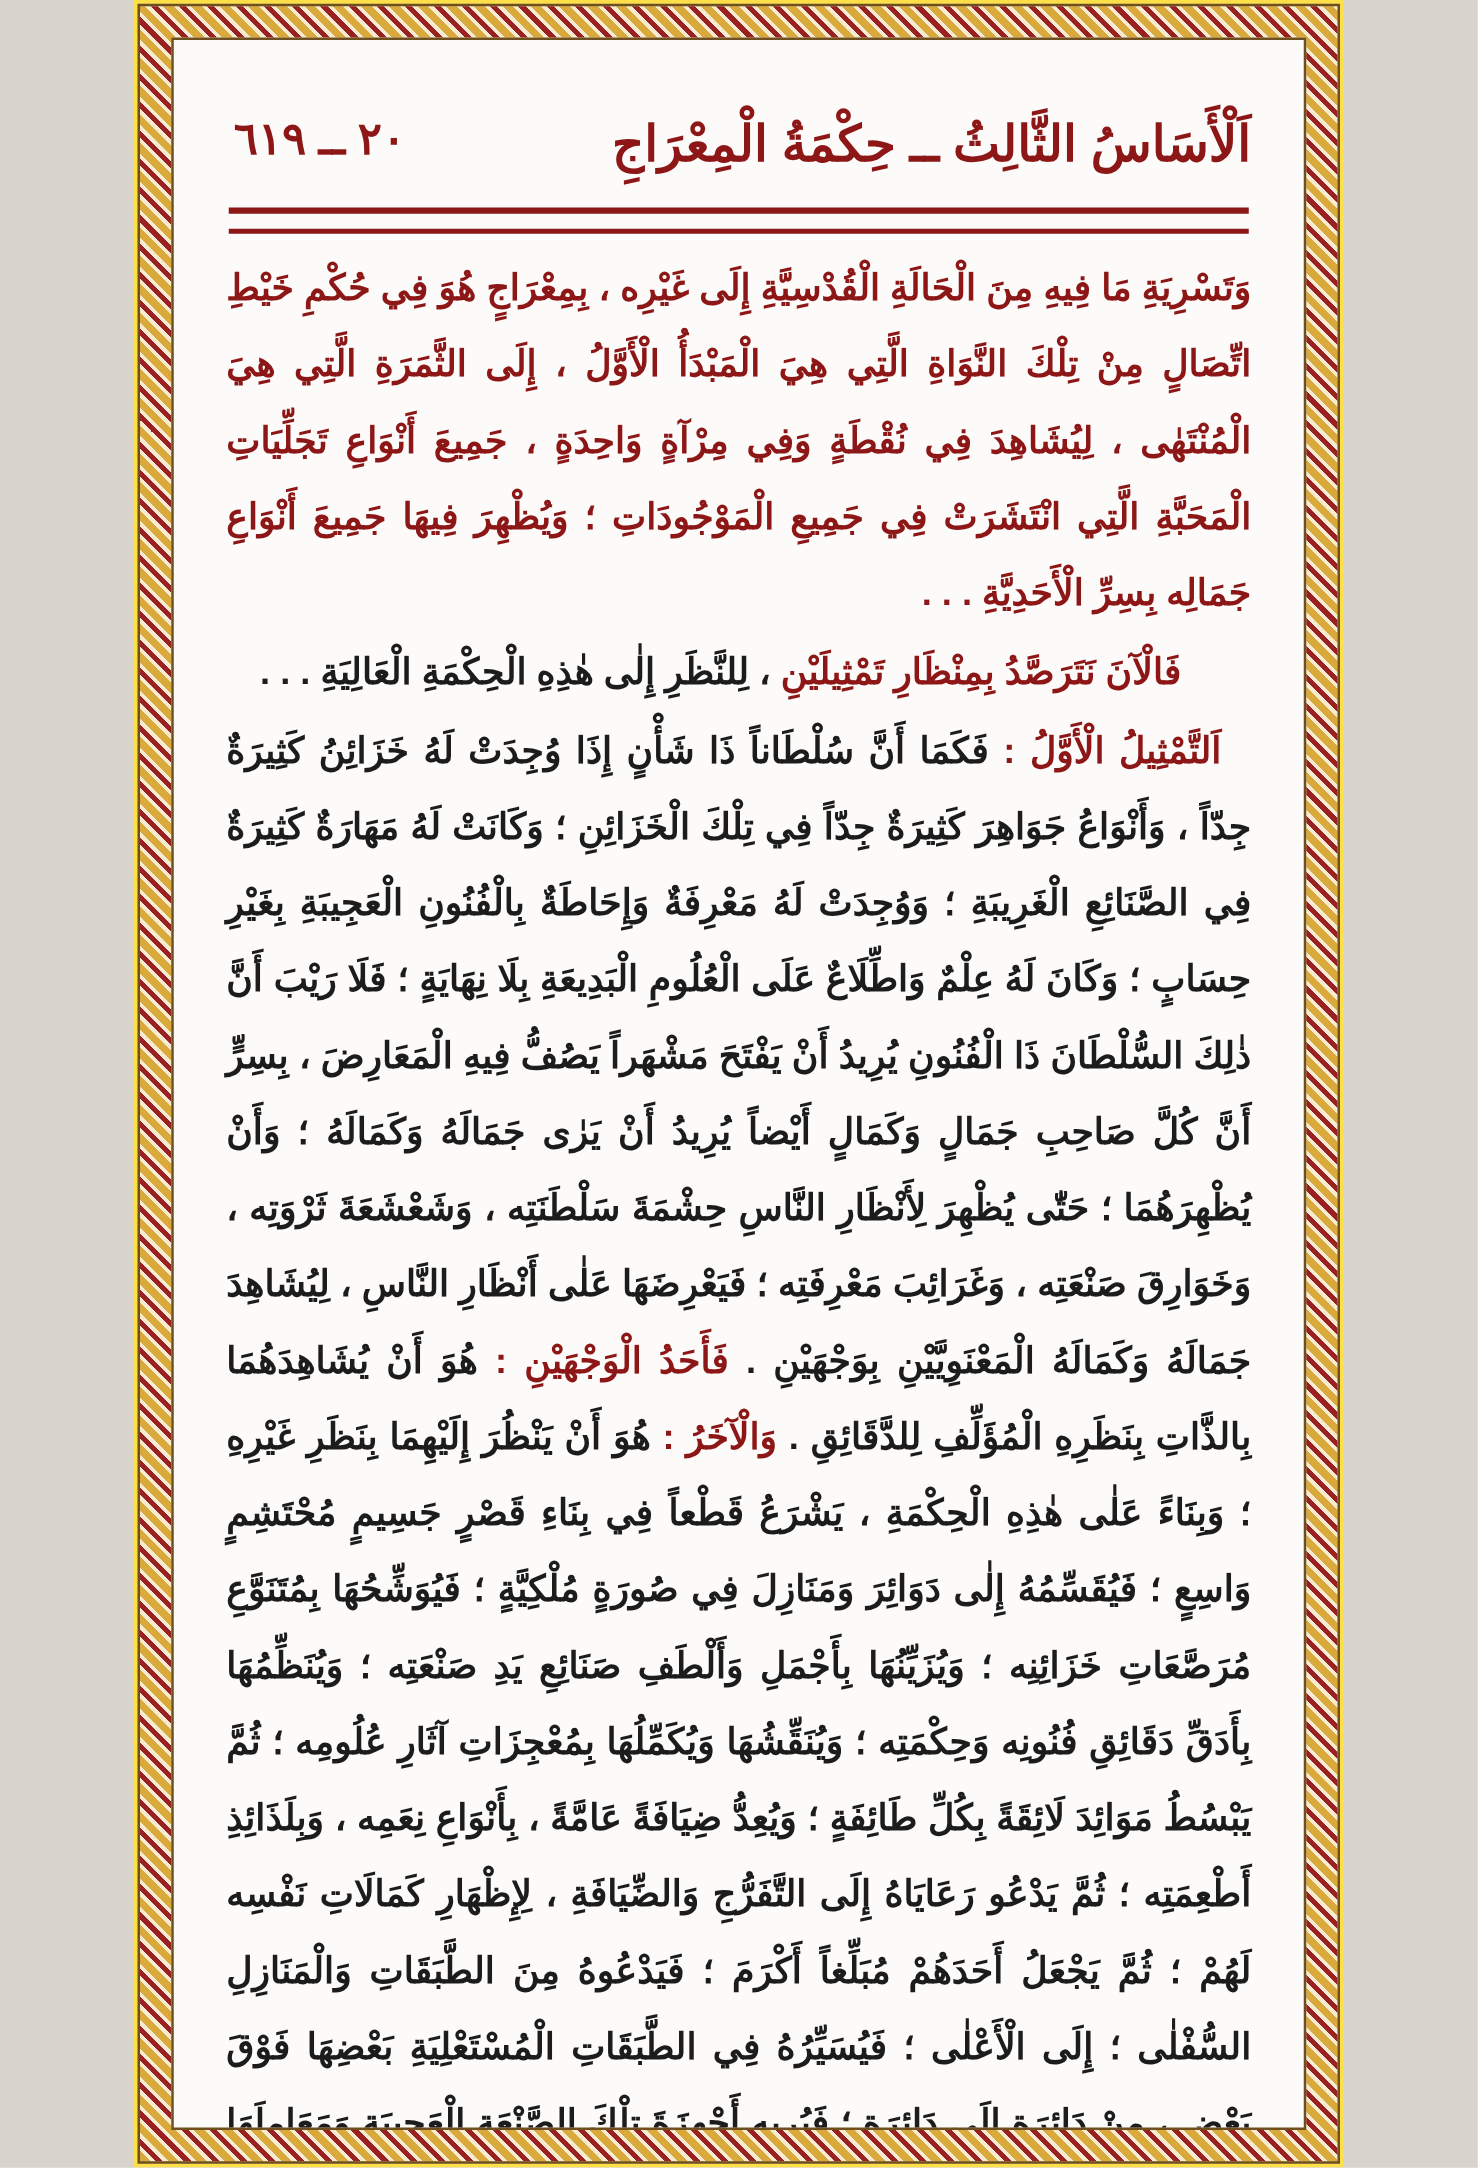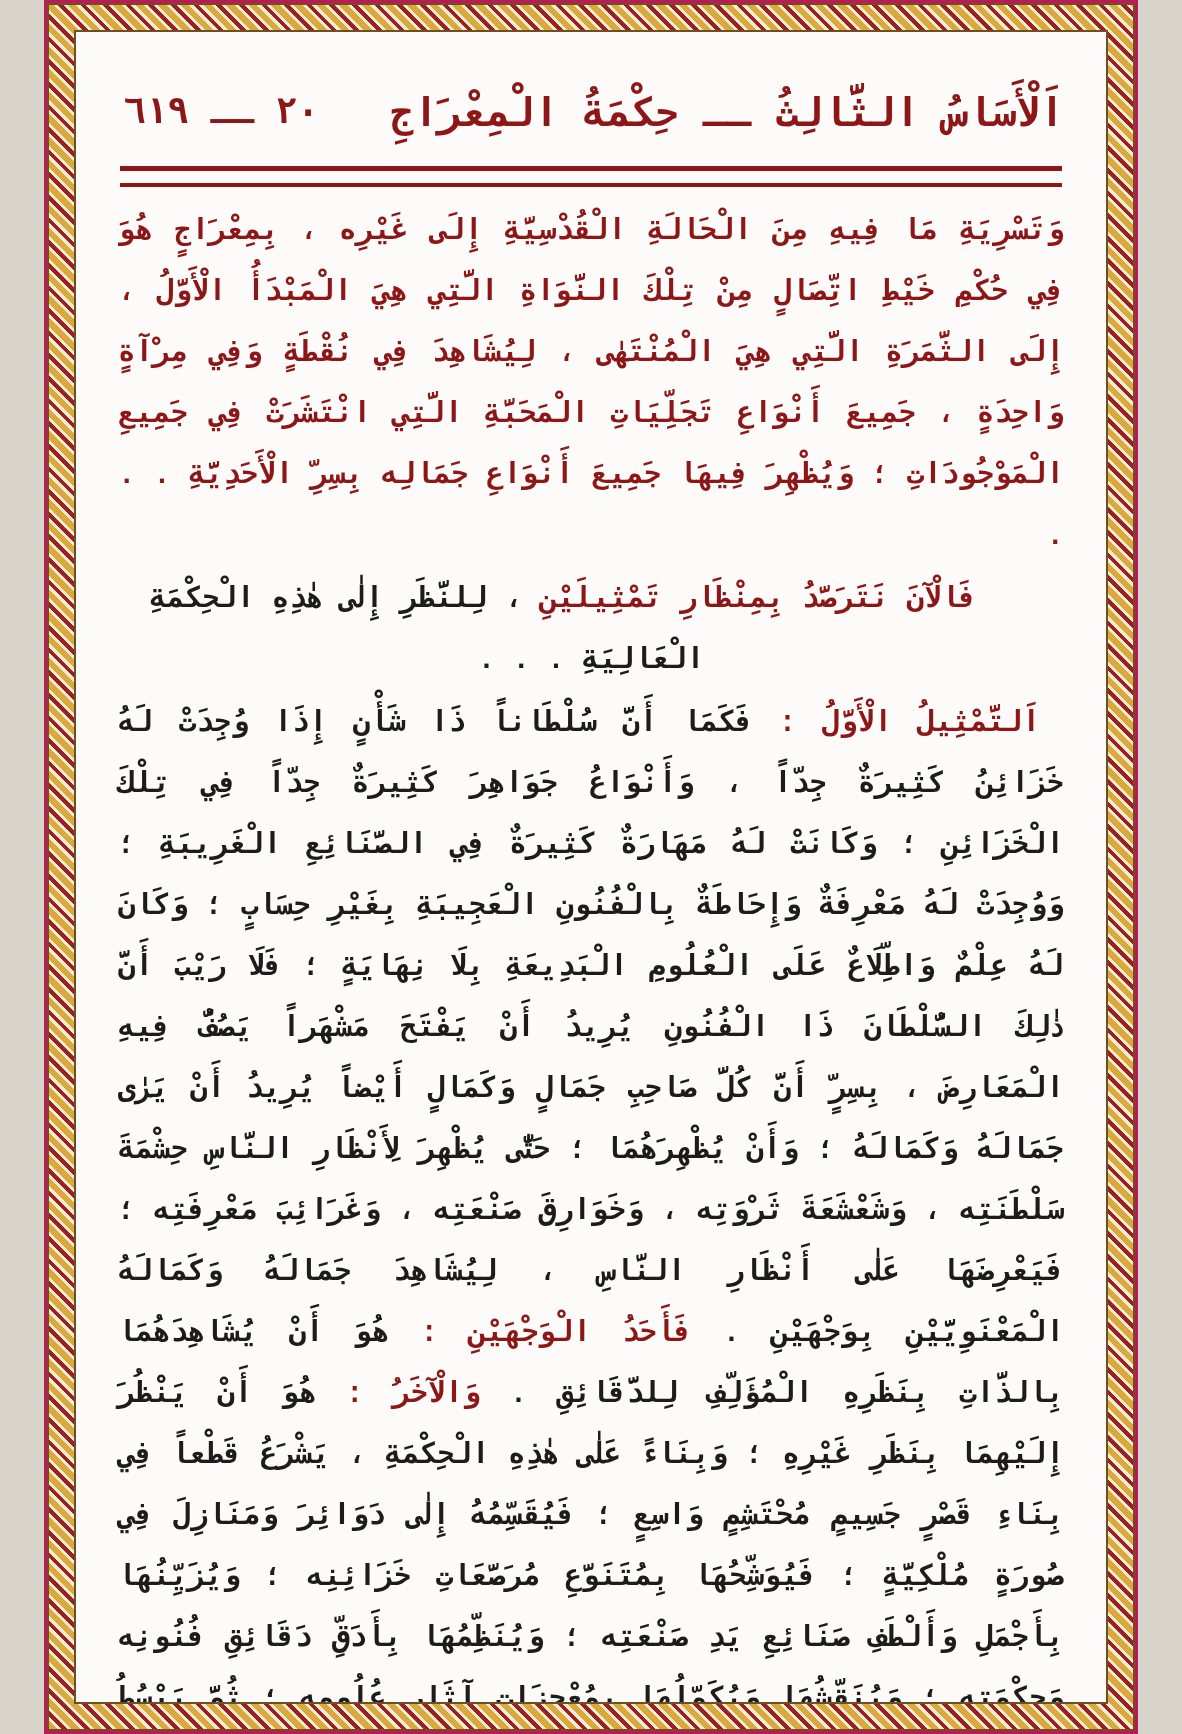--- a/index.html
+++ b/index.html
@@ -4,24 +4,24 @@
 <style>
   :root{
     --accent-red:#8d1717;
     --text-black:#1c1c1c;
     --background:#fcfbfa;
     --border-gold:#d9a93c;
     --border-red:#9a2121;
   }
   html,body{margin:0;padding:0;background:#d8d4cc;}
   .page{
-    width:1094px;height:1734px;position:relative;margin:0 auto;
-    background:#be185d; 
+    width:968px;height:1734px;position:relative;margin:0 auto;
+    background:#fde047; 
     box-sizing:border-box;
-    font-family:Liberation Mono, monospace;
+    font-family:Liberation Sans, sans-serif;
   }
   .frame{
     position:absolute;inset:3px;
     box-sizing:border-box;
     border:2px solid #6e4f1d;
     padding:25px;
     background-color:#ecd9a4;
     background-image:
       repeating-linear-gradient(45deg,
         var(--border-gold) 0 6px,
@@ -69,21 +69,21 @@
     font-weight:bold;
     line-height:61px;
     color:var(--text-black);
     text-align:justify;
     text-justify:inter-word;
   }
   .para{margin:0;padding:0;}
   .p1{margin-top:14px;color:var(--accent-red);}
   .p2{
     margin-top:2px;
-    text-align:center;
+    text-align:right;
     text-indent:56px;
   }
   .p3{
     margin-top:2px;
     text-indent:24px;
   }
   .seg-red{color:var(--accent-red);}
   .seg-black{color:var(--text-black);}
 </style>
 </head>

